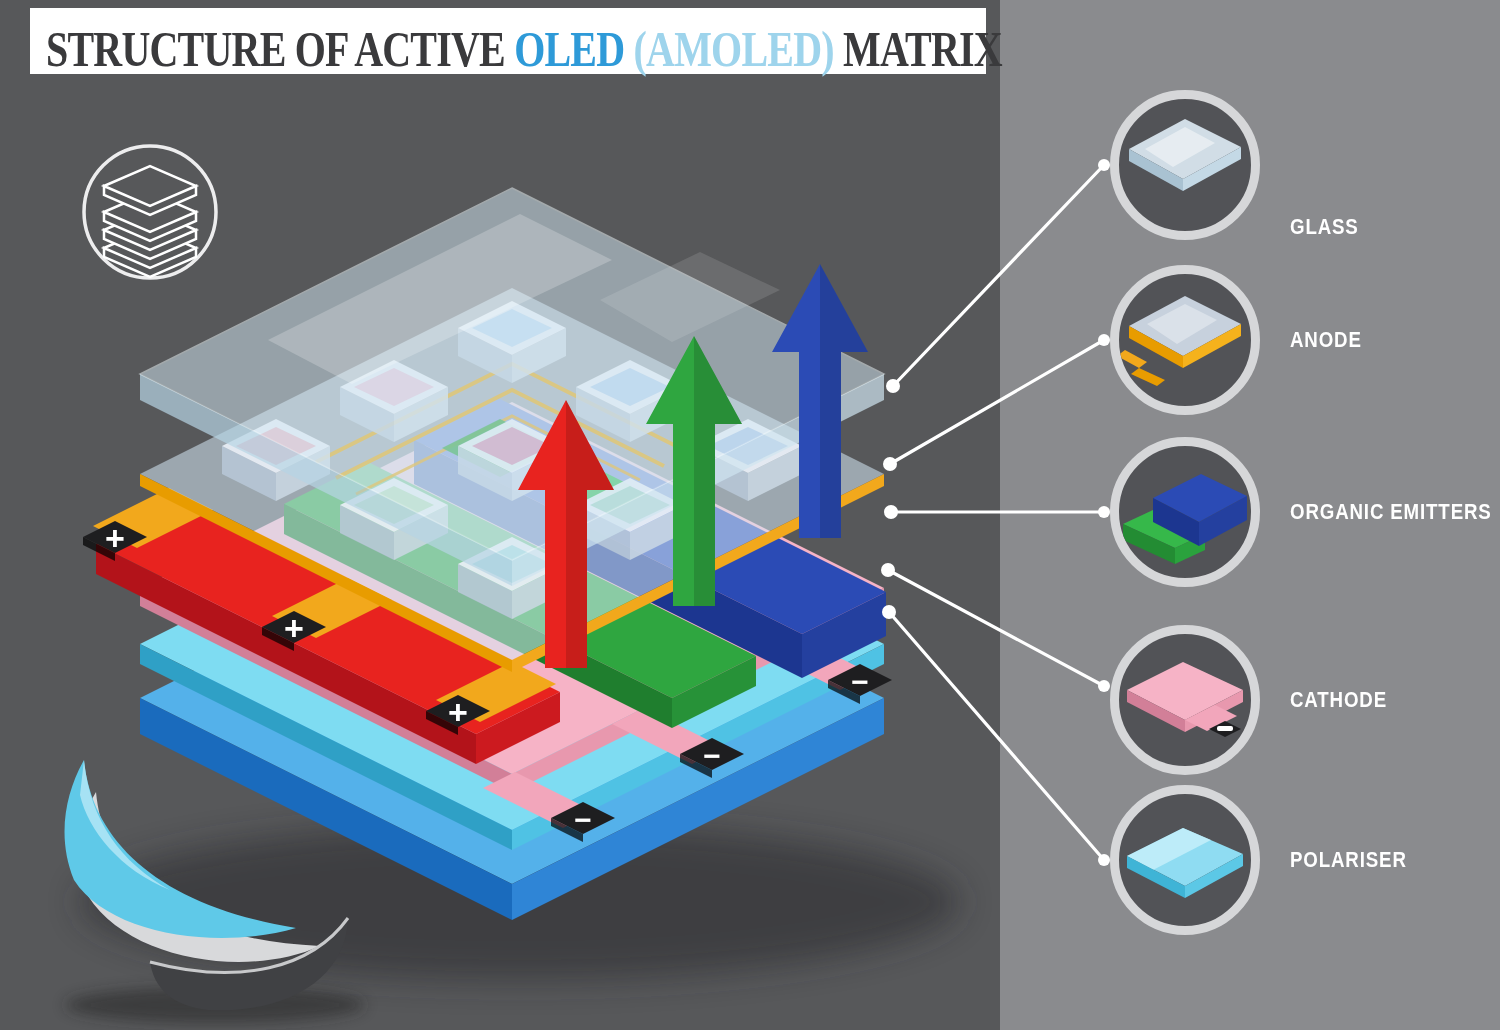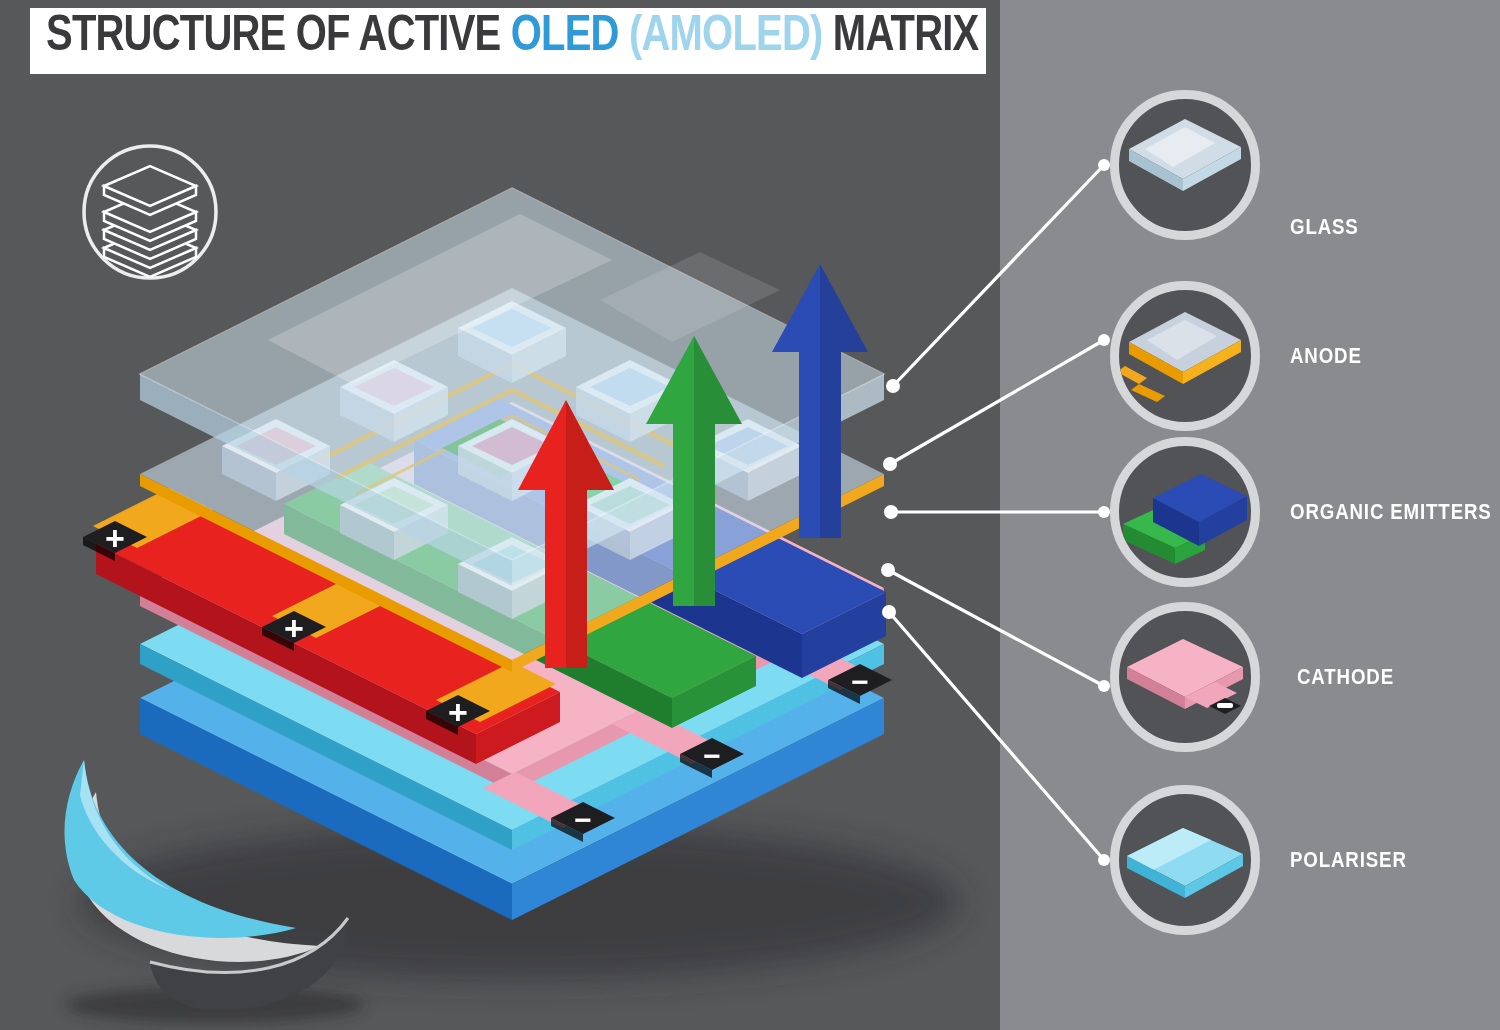--- a/index.html
+++ b/index.html
@@ -1,19 +1,19 @@
 <!DOCTYPE html>
 <html><head>
 <meta charset="utf-8">
 <style>
   html,body{margin:0;padding:0;background:#323234;}
   .canvas{position:relative;width:1500px;height:1030px;overflow:hidden;background:#57585a;font-family:"Liberation Sans",sans-serif;}
   svg.art{position:absolute;left:0;top:0;}
   
-  .title-bar{position:absolute;left:30px;top:8px;width:956px;height:66px;background:#ffffff;display:flex;align-items:flex-start;padding-left:16px;box-sizing:border-box;}
+  .title-bar{position:absolute;left:30px;top:8px;width:956px;height:66px;background:#ffffff;display:flex;align-items:flex-end;padding-left:16px;box-sizing:border-box;font-family:Liberation Serif, serif;}
   .title-inner{white-space:pre;font-weight:700;font-size:50px;line-height:1;transform:scaleX(.8);transform-origin:left center;color:#3a3a3c;letter-spacing:-1px;}
   .t-dark{color:#3a3a3c;}
   .t-oled{color:#2e9ad8;}
   .t-amoled{color:#9ed4ec;}
   
   .callout{position:absolute;left:1110px;height:150px;display:flex;align-items:center;}
   .ring{position:relative;width:132px;height:132px;border:9px solid #d6d7d9;border-radius:50%;background:#525357;box-sizing:content-box;flex:0 0 auto;}
   .ring::after{content:"";position:absolute;right:-16px;top:50%;margin-top:-14px;width:28px;height:28px;border-radius:50%;background:#d6d7d9;z-index:-1;}
   .port{position:absolute;left:0;top:0;width:132px;height:132px;border-radius:50%;overflow:hidden;}
   .callout-label{color:#ffffff;font-size:22px;font-weight:700;letter-spacing:1px;margin-left:30px;white-space:nowrap;transform:scaleX(.85);transform-origin:left center;}
@@ -253,21 +253,21 @@
             <polygon points="10,50 66,20 122,48 64,80" fill="#dce9f2" opacity="0.92"></polygon>
             <polygon points="10,50 64,80 64,92 10,62" fill="#a9c2d2"></polygon>
             <polygon points="122,48 64,80 64,92 122,60" fill="#c4d9e6"></polygon>
             <polygon points="26,50 66,28 96,44 54,68" fill="#ffffff" opacity="0.45"></polygon>
           </svg>
         </div>
       </div>
       <div class="callout-label">GLASS</div>
     </div>
 
-    <div class="callout" style="top:281px;">
+    <div class="callout" style="top:265px;">
       <div class="ring">
         <div class="port">
           <svg width="132" height="132" viewBox="0 0 132 132">
             <polygon points="6,76 28,88 20,94 -2,82" fill="#f2a81c"></polygon>
             <polygon points="20,94 46,106 38,112 12,100" fill="#e89c00"></polygon>
             <polygon points="10,52 66,22 122,50 64,82" fill="#d4dfec" opacity="0.9"></polygon>
             <polygon points="10,52 64,82 64,94 10,64" fill="#e89c00"></polygon>
             <polygon points="122,50 64,82 64,94 122,62" fill="#f5b21c"></polygon>
             <polygon points="28,50 66,30 98,46 58,70" fill="#ffffff" opacity="0.35"></polygon>
           </svg>
@@ -285,21 +285,21 @@
             <polygon points="86,88 56,102 56,118 86,104" fill="#2aa23d"></polygon>
             <polygon points="34,52 82,28 128,50 80,76" fill="#2b4bb5"></polygon>
             <polygon points="34,52 80,76 80,100 34,76" fill="#1c3690"></polygon>
             <polygon points="128,50 80,76 80,100 128,74" fill="#24409f"></polygon>
           </svg>
         </div>
       </div>
       <div class="callout-label">ORGANIC EMITTERS</div>
     </div>
 
-    <div class="callout" style="top:602px;gap:7px;">
+    <div class="callout" style="top:625px;">
       <div class="ring">
         <div class="port">
           <svg width="132" height="132" viewBox="0 0 132 132">
             <polygon points="8,56 64,28 124,56 66,86" fill="#f6b3c6"></polygon>
             <polygon points="8,56 66,86 66,98 8,68" fill="#d27f98"></polygon>
             <polygon points="124,56 66,86 66,98 124,68" fill="#e898ae"></polygon>
             <polygon points="66,86 96,71 118,82 88,97" fill="#f2a6bb"></polygon>
             <polygon points="106,87 122,95 106,103 90,95" fill="#1e1e20"></polygon>
             <rect x="98" y="92" width="16" height="5" rx="2" fill="#ffffff"></rect>
           </svg>

